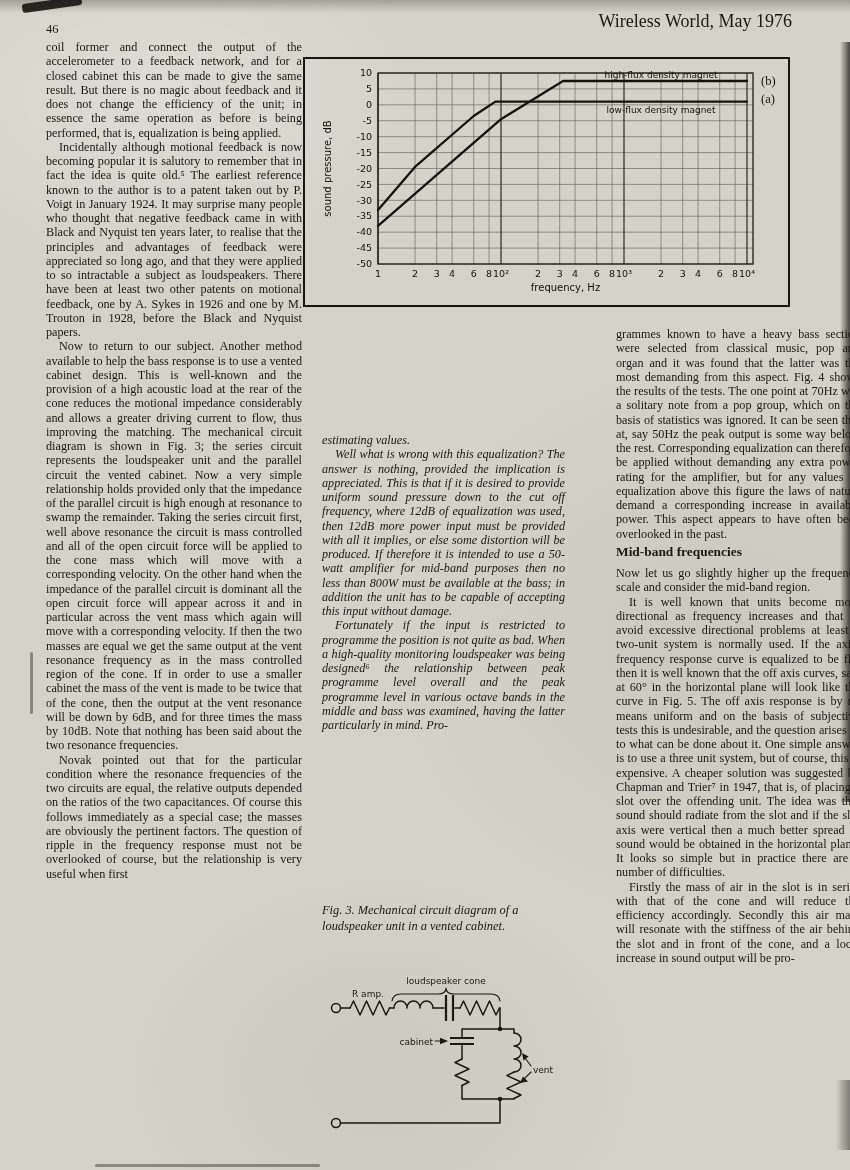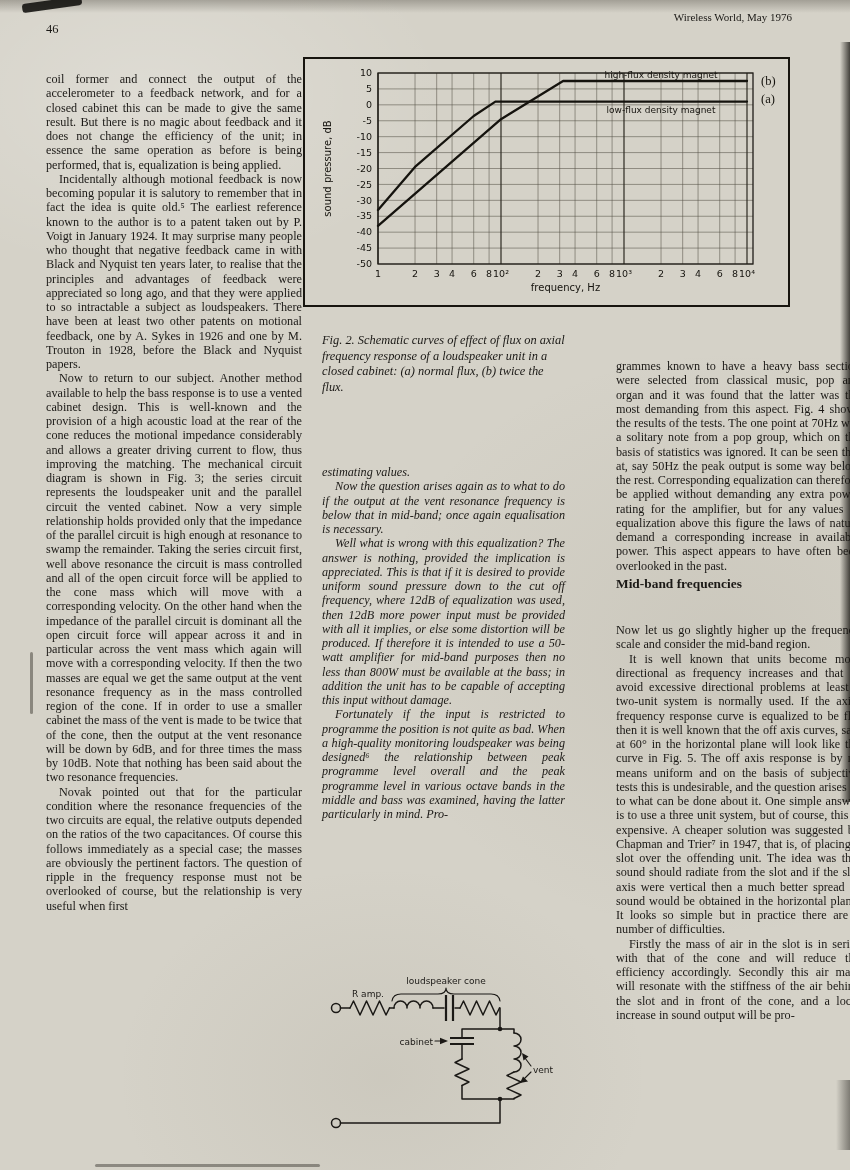--- a/index.html
+++ b/index.html
@@ -6,24 +6,24 @@
   .page{
     position:relative;width:850px;height:1170px;overflow:hidden;
     background:
       radial-gradient(ellipse 420px 260px at 18% 8%, rgba(255,255,255,0.22), rgba(255,255,255,0) 70%),
       radial-gradient(ellipse 500px 420px at 85% 55%, rgba(120,112,92,0.10), rgba(120,112,92,0) 70%),
       radial-gradient(ellipse 380px 300px at 45% 92%, rgba(125,118,100,0.10), rgba(125,118,100,0) 70%),
       #d5d2c8;
     font-family:"Liberation Serif", serif;color:#1b1916;
   }
   .pagenum{position:absolute;left:46px;top:22px;font-size:12.5px;}
-  .journal{position:absolute;right:58px;top:11px;font-size:11px;}
+  .journal{position:absolute;right:58px;top:11px;font-size:18px;}
   .col{position:absolute;text-align:justify;font-size:12.2px;line-height:14.25px;}
   .col p{margin:0;text-indent:13px;}
-  .col p.noindent{text-indent:0;margin-top:32px;}
+  .col p.noindent{text-indent:0;}
   .col-left{left:46px;top:40px;width:256px;}
   .col-mid{left:322px;top:433px;width:243px;font-style:italic;}
   .col-right{left:616px;top:327px;width:244px;}
   .col h3{font-size:13.4px;margin:4px 0 7px 0;text-indent:0;text-align:left;}
   .fig2-box{position:absolute;left:303px;top:57px;width:487px;height:250px;border:2.5px solid #17150f;box-sizing:border-box;}
   .caption{position:absolute;font-style:italic;font-size:12.4px;line-height:15.6px;text-align:left;}
   .fig2-caption{left:322px;top:333px;width:244px;}
   .fig3-caption{left:322px;top:903px;width:248px;}
   .fig3-wrap{position:absolute;left:322px;top:948px;width:245px;height:200px;margin-top:25px;}
   
@@ -137,29 +137,28 @@
         <polyline points="73.0,150.9 110.0,107.9 168.7,57.0 190.4,42.6 442.0,42.6" class="series"></polyline>
         <polyline points="73.0,166.8 196.0,60.2 258.1,22.0 442.0,22.0" class="series"></polyline>
         <text x="356.0266894666697" y="19.411666666666665" class="plot-label">high-flux density magnet</text>
         <text x="356.0266894666697" y="54.11" class="plot-label">low-flux density magnet</text>
         <text x="456" y="25.64" class="curve-id">(b)</text>
         <text x="456" y="44.10333333333333" class="curve-id">(a)</text>
         <text x="260.5" y="232" class="axis-label">frequency, Hz</text>
         <text class="axis-label" transform="translate(26,109.5) rotate(-90)">sound pressure, dB</text>
       </svg>
   </div>
-  <div class="caption fig2-caption">Fig. 2. Schematic curves of effect of flux on axial frequency response of a loudspeaker unit in a closed cabinet: (a) normal flux, (b) twice the flux.</div>
 
   <div class="col col-mid">
     <p class="noindent">estimating values.</p>
-    <p>Now the question arises again as to what to do if the output at the vent resonance frequency is below that in mid-band; once again equalisation is necessary.</p>
     <p>Well what is wrong with this equalization? The answer is nothing, provided the implication is appreciated. This is that if it is desired to provide uniform sound pressure down to the cut off frequency, where 12dB of equalization was used, then 12dB more power input must be provided with all it implies, or else some distortion will be produced. If therefore it is intended to use a 50-watt amplifier for mid-band purposes then no less than 800W must be available at the bass; in addition the unit has to be capable of accepting this input without damage.</p>
     <p>Fortunately if the input is restricted to programme the position is not quite as bad. When a high-quality monitoring loudspeaker was being designed⁶ the relationship between peak programme level overall and the peak programme level in various octave bands in the middle and bass was examined, having the latter particularly in mind. Pro-</p>
   </div>
 
+  <div class="caption fig3-caption">Fig. 3. Mechanical circuit diagram of a loudspeaker unit in a vented cabinet.</div>
   <div class="fig3-wrap">
     <svg width="245" height="200" viewBox="0 0 245 200">
 
       <text class="cir-text" x="124" y="11" text-anchor="middle">loudspeaker cone</text>
       <text class="cir-text" x="30" y="24">R amp.</text>
       <text class="cir-text" x="111" y="72" text-anchor="end">cabinet</text>
       <text class="cir-text" x="211" y="100">vent</text>
 
       <path class="cir" style="stroke-width:1.1" d="M70,28 Q71,21 79,21 L116,21 Q124,21 124,15 Q124,21 132,21 L169,21 Q177,21 178,28"></path>
 

